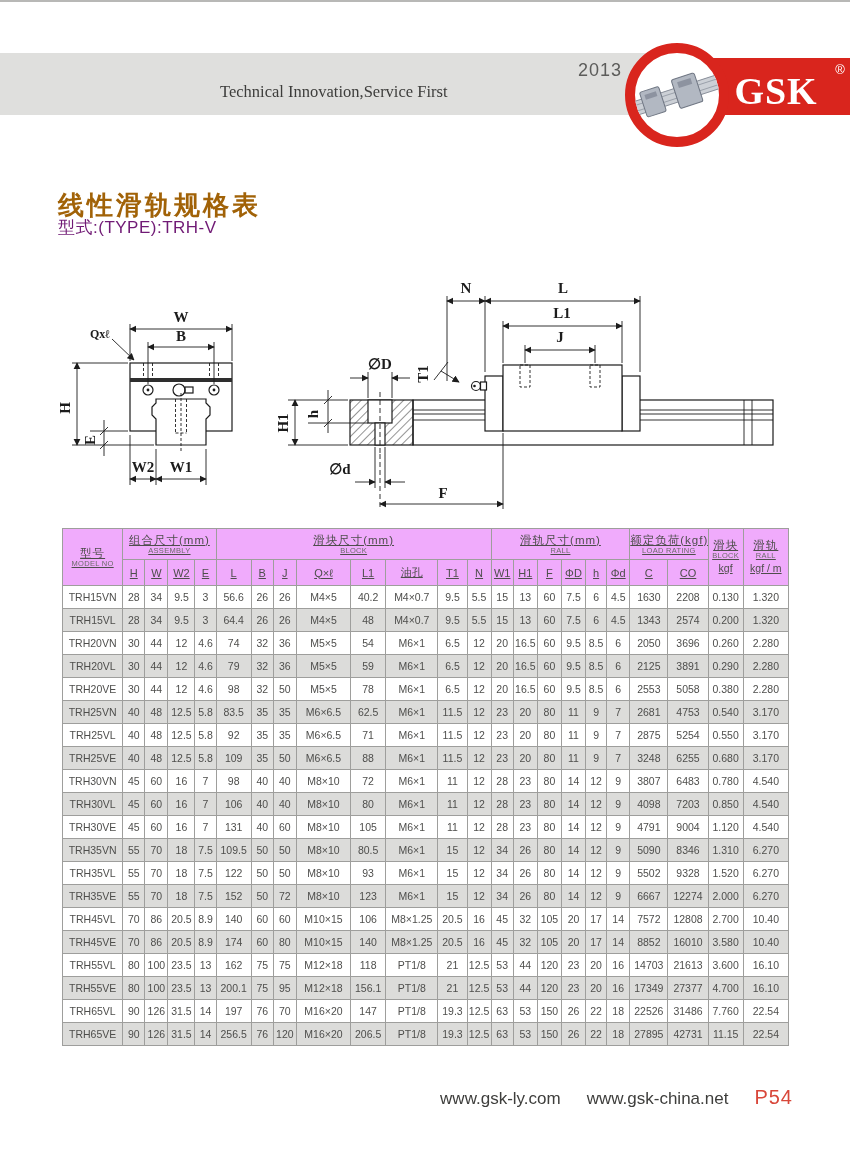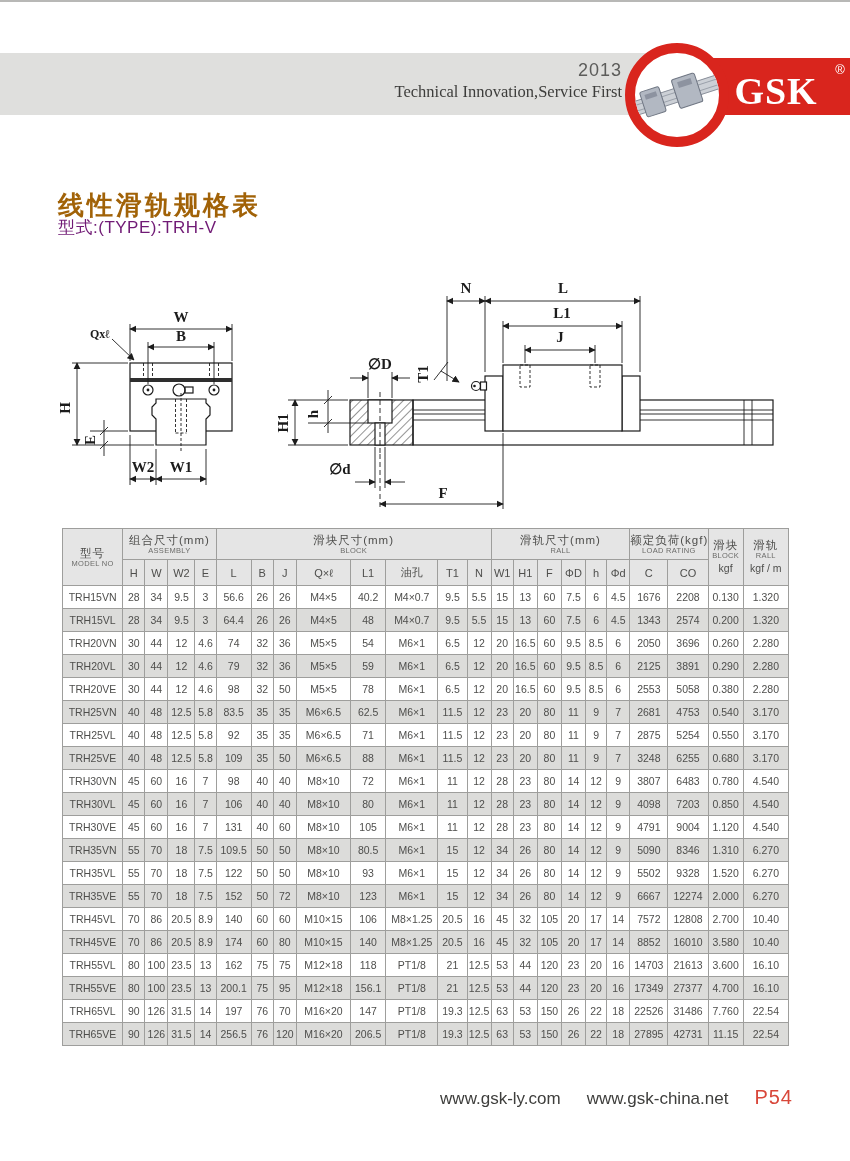--- a/index.html
+++ b/index.html
@@ -8,21 +8,21 @@
     font-family:"Liberation Sans",sans-serif;overflow:hidden;
   }
   .top-line{position:absolute;top:0;left:0;width:850px;height:2px;background:#b8b8b6;}
   
   .header-bar{position:absolute;left:0;top:53px;width:650px;height:62px;background:#dfdfdd;}
   .year{
     position:absolute;left:300px;top:59px;width:322px;text-align:right;
     font-size:18px;color:#5c5c5a;letter-spacing:1px;line-height:22px;
   }
   .slogan{
-    position:absolute;left:220px;top:83px;width:402px;text-align:right;
+    position:absolute;left:220px;top:83px;width:402px;text-align:left;
     font-family:"Liberation Serif",serif;font-size:16.5px;color:#3d3d3b;line-height:18px;
   }
   .logo{position:absolute;left:618px;top:36px;width:232px;height:118px;}
   
   .page-title{
     position:absolute;left:58px;top:188px;font-size:26px;font-weight:bold;
     color:#a16207;letter-spacing:3px;
   }
   .page-subtitle{
     position:absolute;left:58px;top:216px;font-size:17px;color:#701a75;letter-spacing:0.5px;
@@ -32,21 +32,21 @@
   .dim{font-family:"Liberation Serif",serif;font-weight:bold;font-size:15px;fill:#1c1c1c;}
   .dimsmall{font-family:"Liberation Serif",serif;font-weight:bold;font-size:12px;fill:#1c1c1c;}
   
   table.spec{
     position:absolute;left:62px;top:528px;width:727px;border-collapse:collapse;
     table-layout:fixed;font-size:10.5px;color:#4e4e4c;
   }
   table.spec th,table.spec td{
     border:1px solid #9e9e9c;text-align:center;padding:0;overflow:hidden;white-space:nowrap;
   }
-  table.spec thead th{background:#e5e5e5;font-weight:normal;}
+  table.spec thead th{background:#f0abfc;font-weight:normal;text-decoration:underline;}
   table.spec thead tr.r1 th{height:30px;}
   table.spec thead tr.r2 th{height:25px;font-size:11px;}
   .zh{font-size:11.5px;letter-spacing:1px;display:block;line-height:13px;}
   .en{font-size:7.5px;color:#6b6b69;letter-spacing:0.3px;display:block;line-height:8px;}
   .unit{font-size:10.5px;display:block;line-height:13px;margin-top:2px;}
   table.spec tbody td{height:22px;background:#ffffff;}
   table.spec tbody tr:nth-child(even) td{background:#dcdcda;}
   
   .footer{
     position:absolute;top:1086px;right:57px;display:flex;align-items:baseline;gap:26px;
@@ -315,21 +315,21 @@
         <td>40.2</td>
         <td>M4×0.7</td>
         <td>9.5</td>
         <td>5.5</td>
         <td>15</td>
         <td>13</td>
         <td>60</td>
         <td>7.5</td>
         <td>6</td>
         <td>4.5</td>
-        <td>1676</td>
+        <td>1630</td>
         <td>2208</td>
         <td>0.130</td>
         <td>1.320</td>
       </tr>
       <tr>
         <td>TRH15VL</td>
         <td>28</td>
         <td>34</td>
         <td>9.5</td>
         <td>3</td>

